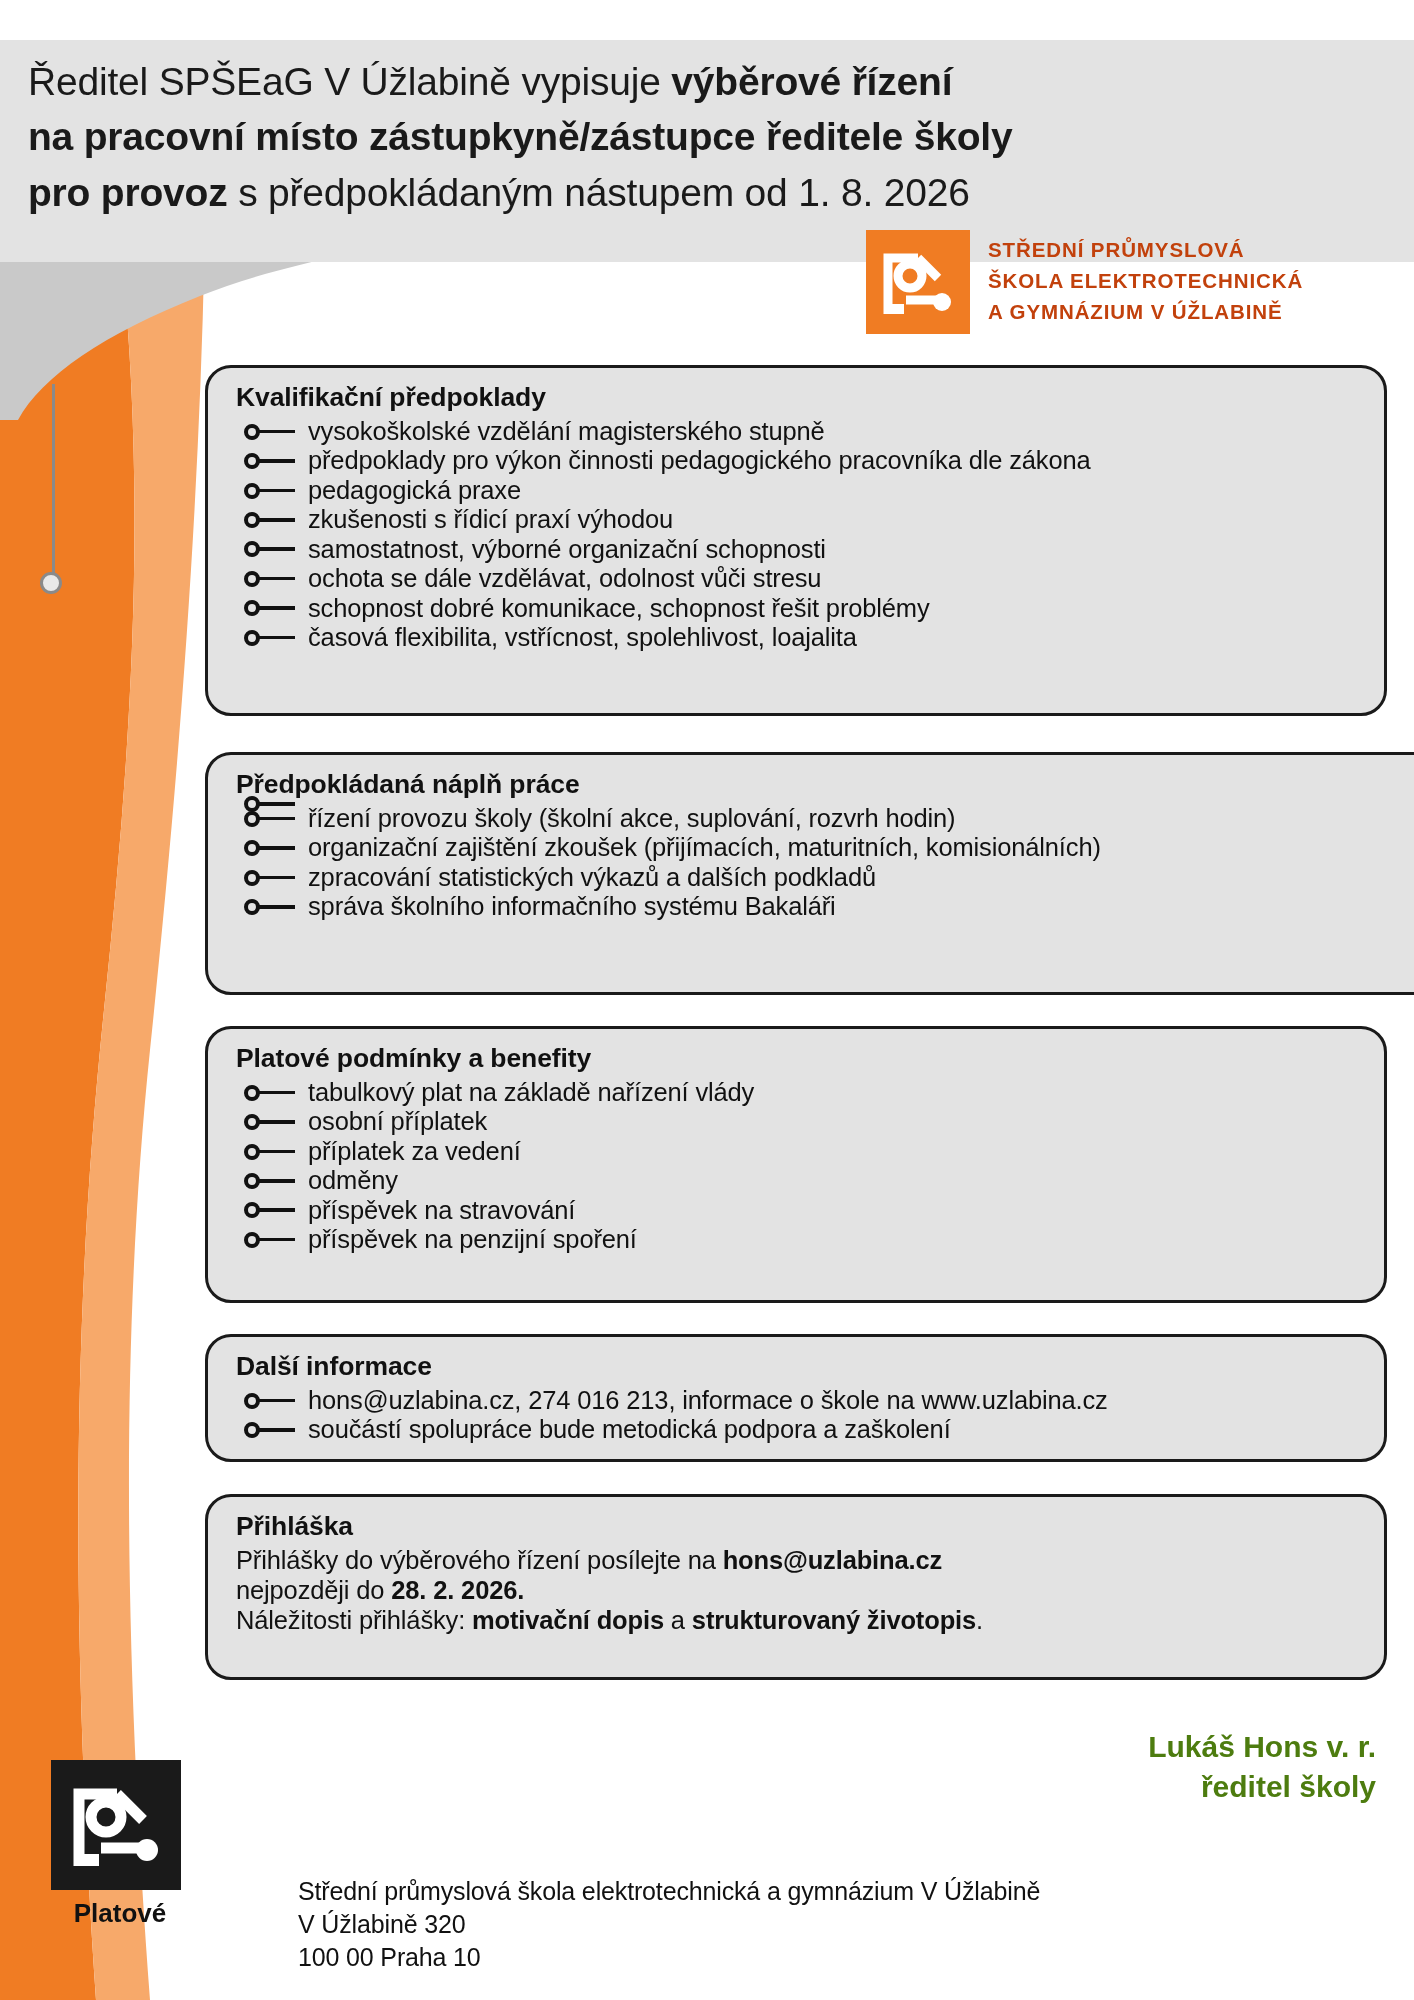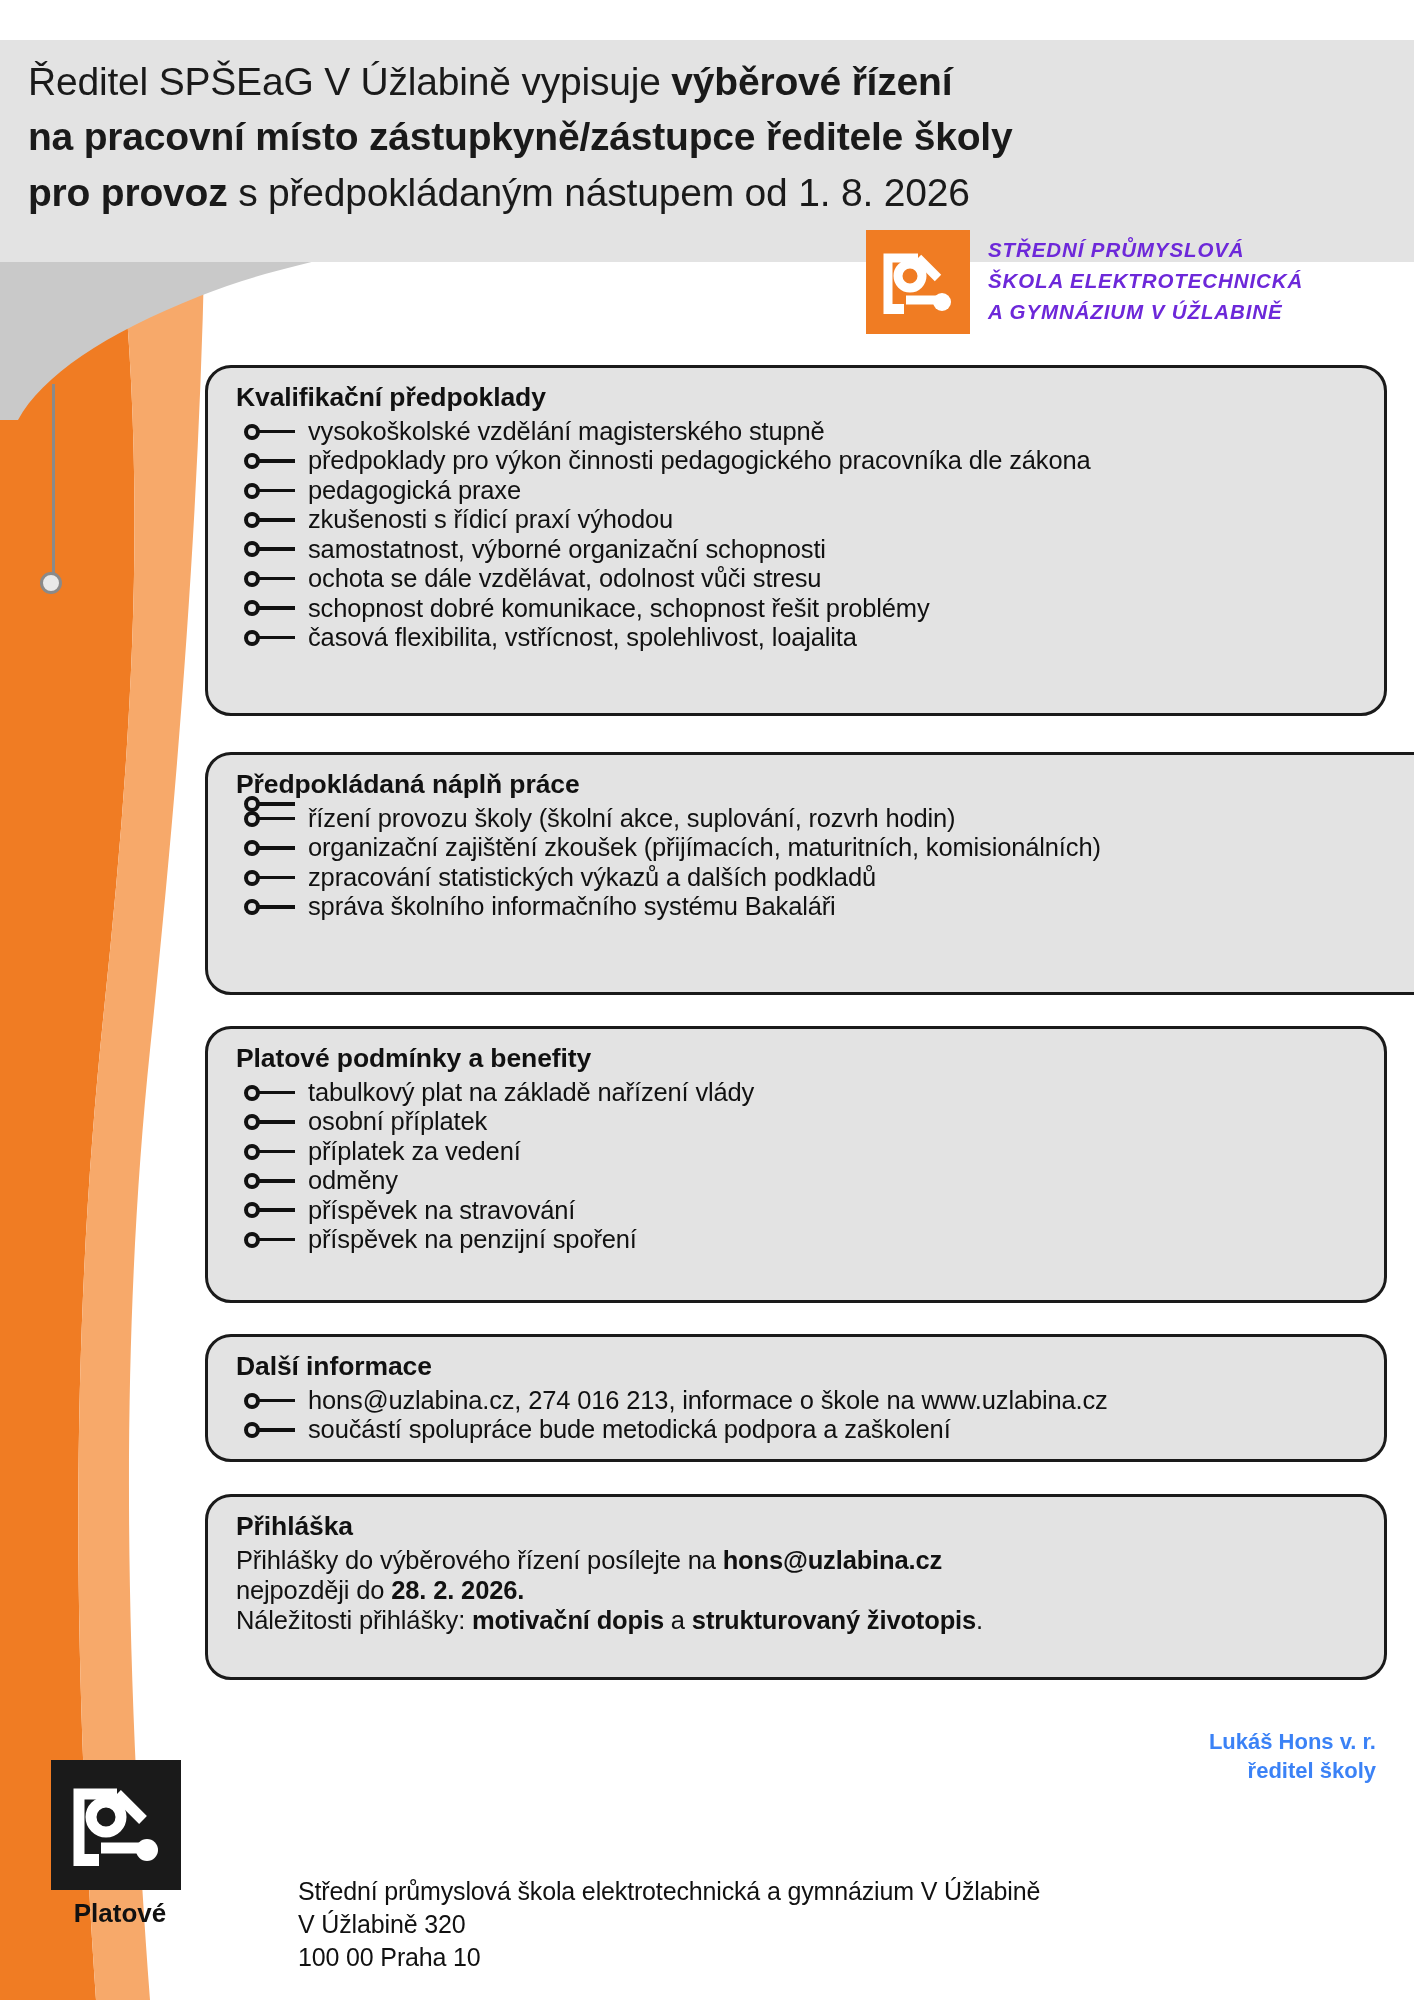--- a/index.html
+++ b/index.html
@@ -99,22 +99,21 @@
     height: 104px;
   }
   .logo-top .lines {
     position: absolute;
     left: 122px;
     top: 6px;
     font-size: 20.5px;
     font-weight: bold;
     letter-spacing: 0.9px;
     line-height: 1.52;
-    color: #6d28d9;
-    font-style: italic;
+    color: #c2410c;
   }
 
   
   .box {
     position: absolute;
     box-sizing: border-box;
     border: 3px solid #1a1a1a;
     border-radius: 26px;
     background: #e3e3e3;
     padding: 14px 22px 16px 28px;
@@ -183,24 +182,24 @@
     white-space: nowrap;
   }
   .app-line b { font-weight: bold; }
 
   
   .signature {
     position: absolute;
     right: 38px;
     top: 1727px;
     text-align: right;
-    font-size: 22px;
+    font-size: 30px;
     font-weight: bold;
     line-height: 1.33;
-    color: #3b82f6;
+    color: #4d7c0f;
   }
 
   
   .footer-address {
     position: absolute;
     left: 298px;
     top: 1875px;
     font-size: 25px;
     line-height: 1.32;
     color: #111;

